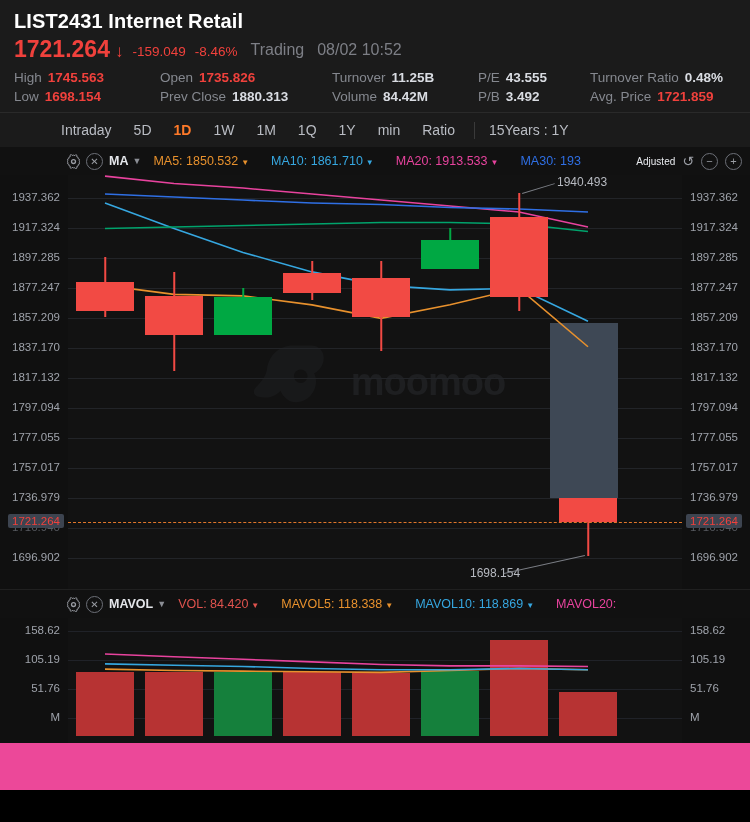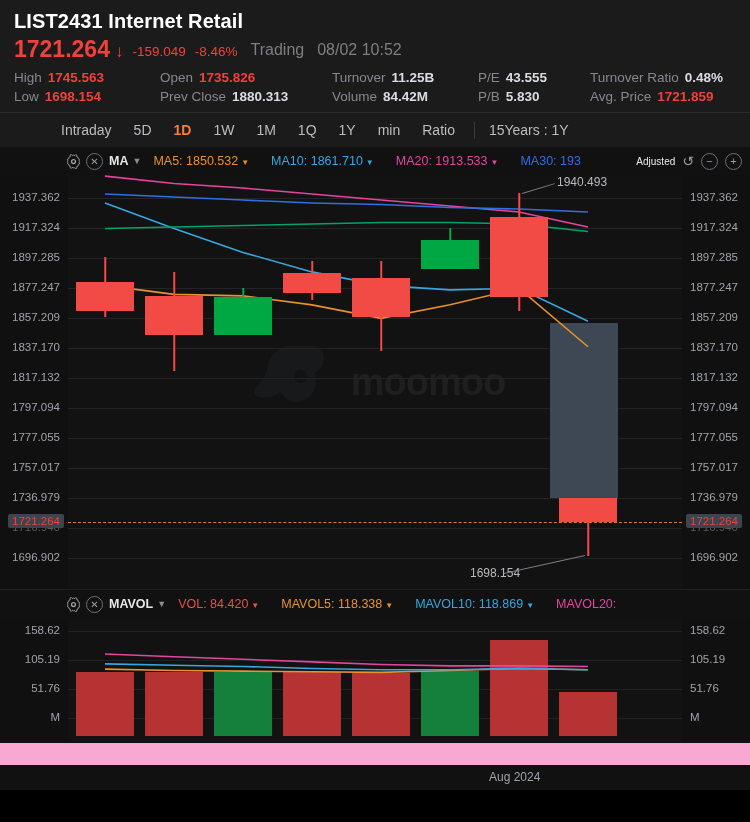--- a/index.html
+++ b/index.html
@@ -2,21 +2,21 @@
 <html><head>
 <meta charset="utf-8">
 <style>
   html,body{margin:0;padding:0;background:#000;}
   body{
     width:750px;height:822px;overflow:hidden;
     font-family:"Liberation Sans","DejaVu Sans",sans-serif;
     color:#d6d9e0;
     -webkit-font-smoothing:antialiased;
   }
-  .app{position:relative;width:750px;height:822px;background:#f9a8d4;}
+  .app{position:relative;width:750px;height:822px;background:#ec4899;}
 
   
   .header{background:#1b1b1b;padding:10px 14px 8px 14px;}
   .hdr-title{font-size:20px;font-weight:bold;color:#ffffff;letter-spacing:.1px;}
   .hdr-price-row{display:flex;align-items:flex-end;gap:9px;margin-top:5px;}
   .hdr-price{font-size:23px;font-weight:bold;color:#f0413c;line-height:1;}
   .arrow-dn{color:#f0413c;font-size:17px;line-height:1;position:relative;top:-1px;margin-left:-4px;}
   .hdr-chg{font-size:13.5px;color:#f0413c;position:relative;top:-2px;}
   .hdr-status{font-size:16px;color:#7d7f86;position:relative;top:-2px;margin-left:4px;}
   .hdr-stats{margin-top:9px;display:grid;grid-template-columns:146px 172px 146px 112px auto;
@@ -152,21 +152,21 @@
       <div class="st">
           <span class="k">Prev Close</span>
           <span class="v">1880.313</span>
         </div>
       <div class="st">
           <span class="k">Volume</span>
           <span class="v">84.42M</span>
         </div>
       <div class="st">
           <span class="k">P/B</span>
-          <span class="v">5.830</span>
+          <span class="v">3.492</span>
         </div>
       <div class="st">
           <span class="k">Avg. Price</span>
           <span class="v red">1721.859</span>
         </div>
     </div>
   </div>
 
   <div class="tabs">
     <div class="tab">Intraday</div>
@@ -349,17 +349,14 @@
         <div class="vlab" style="top: 93px;">M</div>
       </div>
     <div class="vaxis-r" id="vaxisR">
         <div class="vlab" style="top: 6px;">158.62</div>
         <div class="vlab" style="top: 35px;">105.19</div>
         <div class="vlab" style="top: 64px;">51.76</div>
         <div class="vlab" style="top: 93px;">M</div>
       </div>
   </div>
 
-  <div class="xaxis">
-    <span class="xlab" id="xlab" style="left: 489px; top: 5px;">Aug 2024</span>
-  </div>
   <div class="footer"></div>
 </div>
 
 </body></html>

